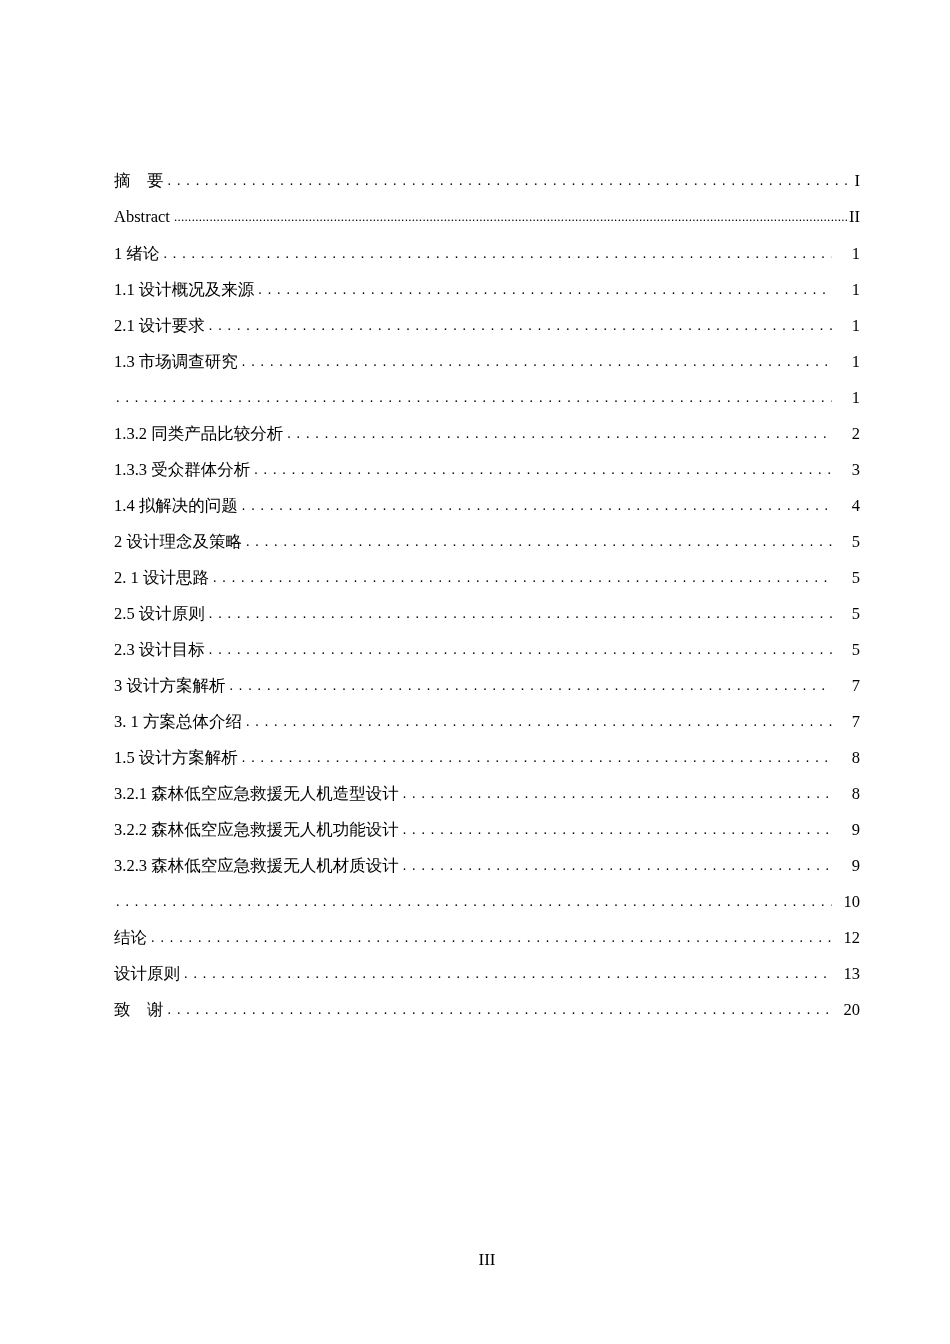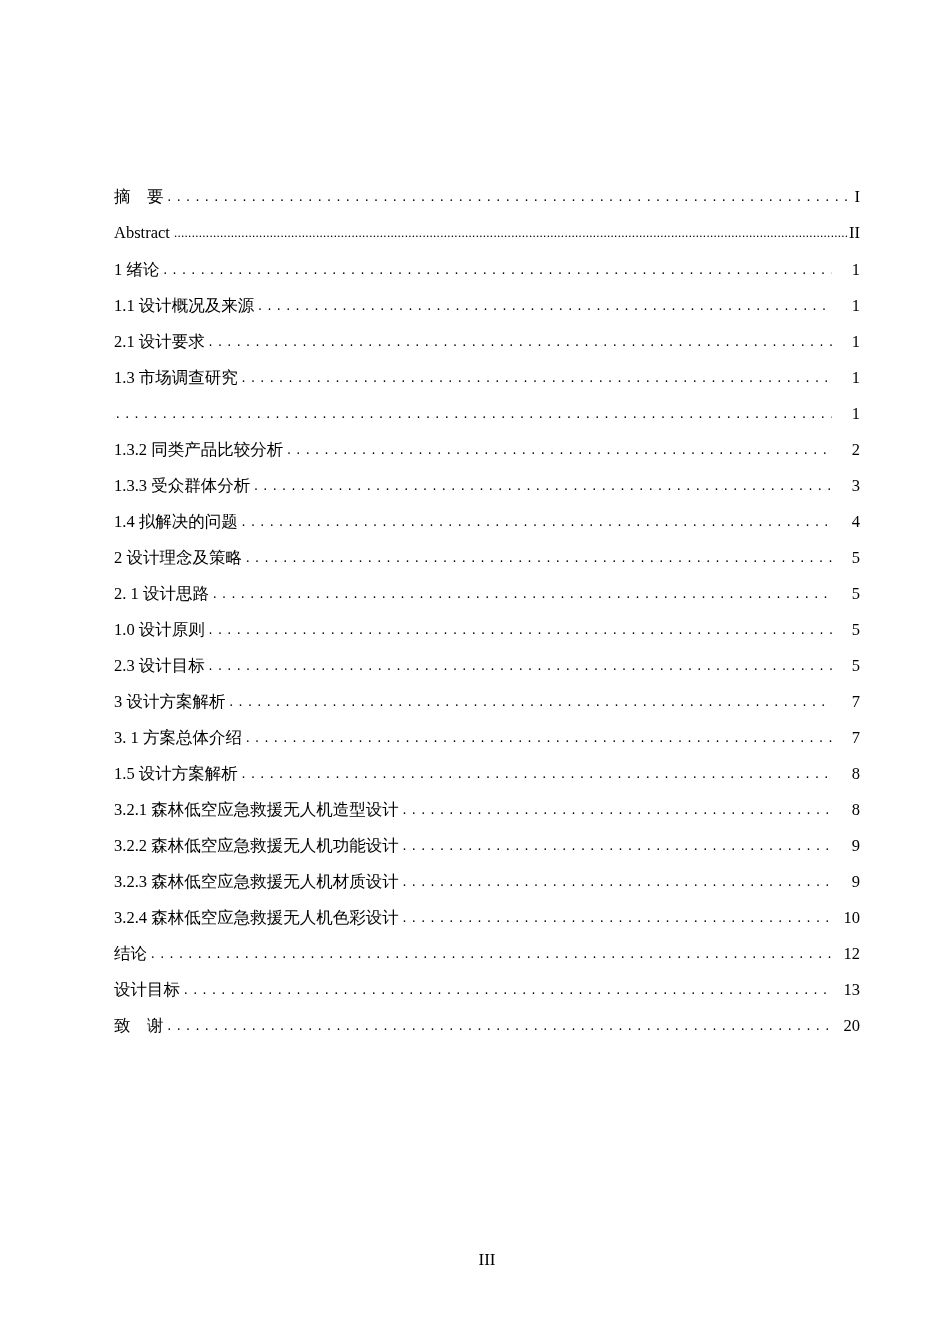--- a/index.html
+++ b/index.html
@@ -29,21 +29,21 @@
   }
   .toc-row {
     position: relative;
     height: 36px;
     display: flex;
     align-items: center;
     font-size: 16.5px;
     line-height: 36px;
     white-space: nowrap;
   }
-  .toc-row.first { height: 34px; margin-top: 16px; }
+  .toc-row.first { height: 34px; }
   .toc-row.abstract { height: 38px; align-items: center; }
   .toc-label {
     flex: 0 0 auto;
     background: #fff;
     padding-right: 2px;
   }
   .toc-leader {
     flex: 1 1 auto;
     overflow: hidden;
     height: 36px;
@@ -151,21 +151,21 @@
       <span class="toc-page">5</span>
     </div>
 
     <div class="toc-row">
       <span class="toc-label">2. 1   设计思路</span>
       <span class="toc-leader"></span>
       <span class="toc-page">5</span>
     </div>
 
     <div class="toc-row">
-      <span class="toc-label">1.0  设计原则</span>
+      <span class="toc-label">2.5  设计原则</span>
       <span class="toc-leader"></span>
       <span class="toc-page">5</span>
     </div>
 
     <div class="toc-row">
       <span class="toc-label">2.3  设计目标</span>
       <span class="toc-leader"></span>
       <span class="toc-page">5</span>
     </div>
 
@@ -199,33 +199,32 @@
       <span class="toc-page">9</span>
     </div>
 
     <div class="toc-row">
       <span class="toc-label">3.2.3  森林低空应急救援无人机材质设计</span>
       <span class="toc-leader"></span>
       <span class="toc-page">9</span>
     </div>
 
     <div class="toc-row">
-      <span class="toc-label">3.2.4  森林低空应急救援无人机色彩设计</span>
       <span class="toc-leader"></span>
       <span class="toc-page">10</span>
     </div>
 
     <div class="toc-row">
       <span class="toc-label">结论</span>
       <span class="toc-leader"></span>
       <span class="toc-page">12</span>
     </div>
 
     <div class="toc-row">
-      <span class="toc-label">设计目标</span>
+      <span class="toc-label">设计原则</span>
       <span class="toc-leader"></span>
       <span class="toc-page">13</span>
     </div>
 
     <div class="toc-row">
       <span class="toc-label">致　谢</span>
       <span class="toc-leader"></span>
       <span class="toc-page">20</span>
     </div>
 

